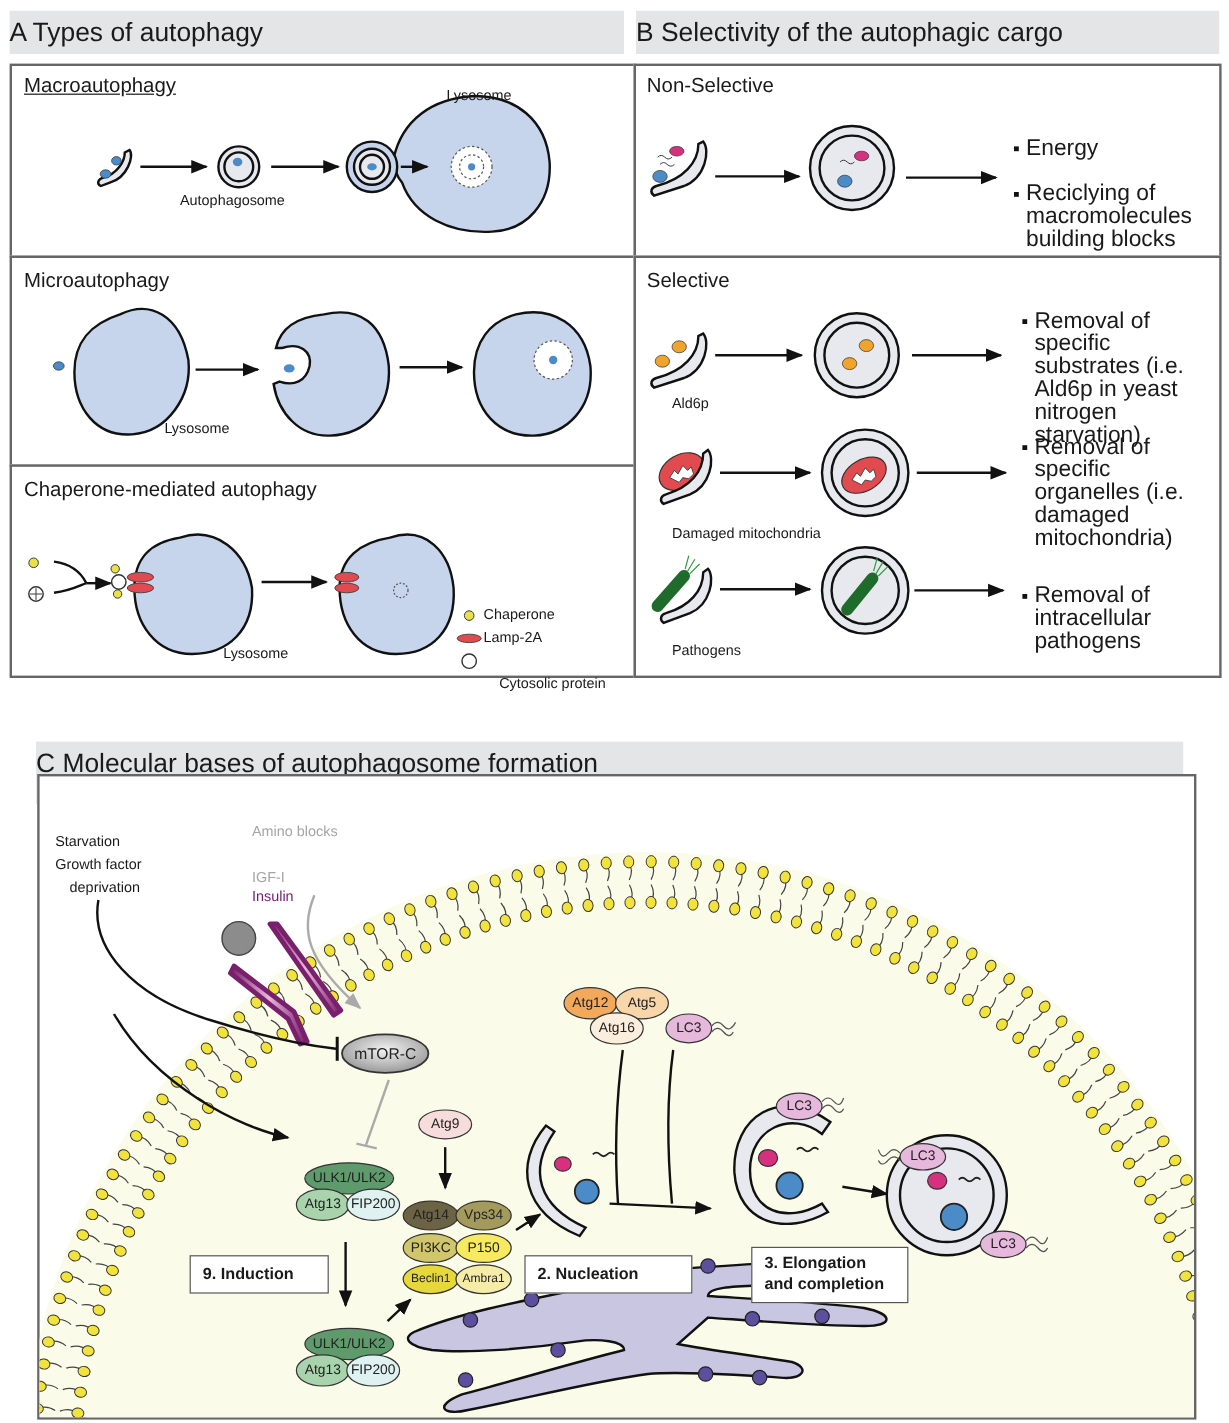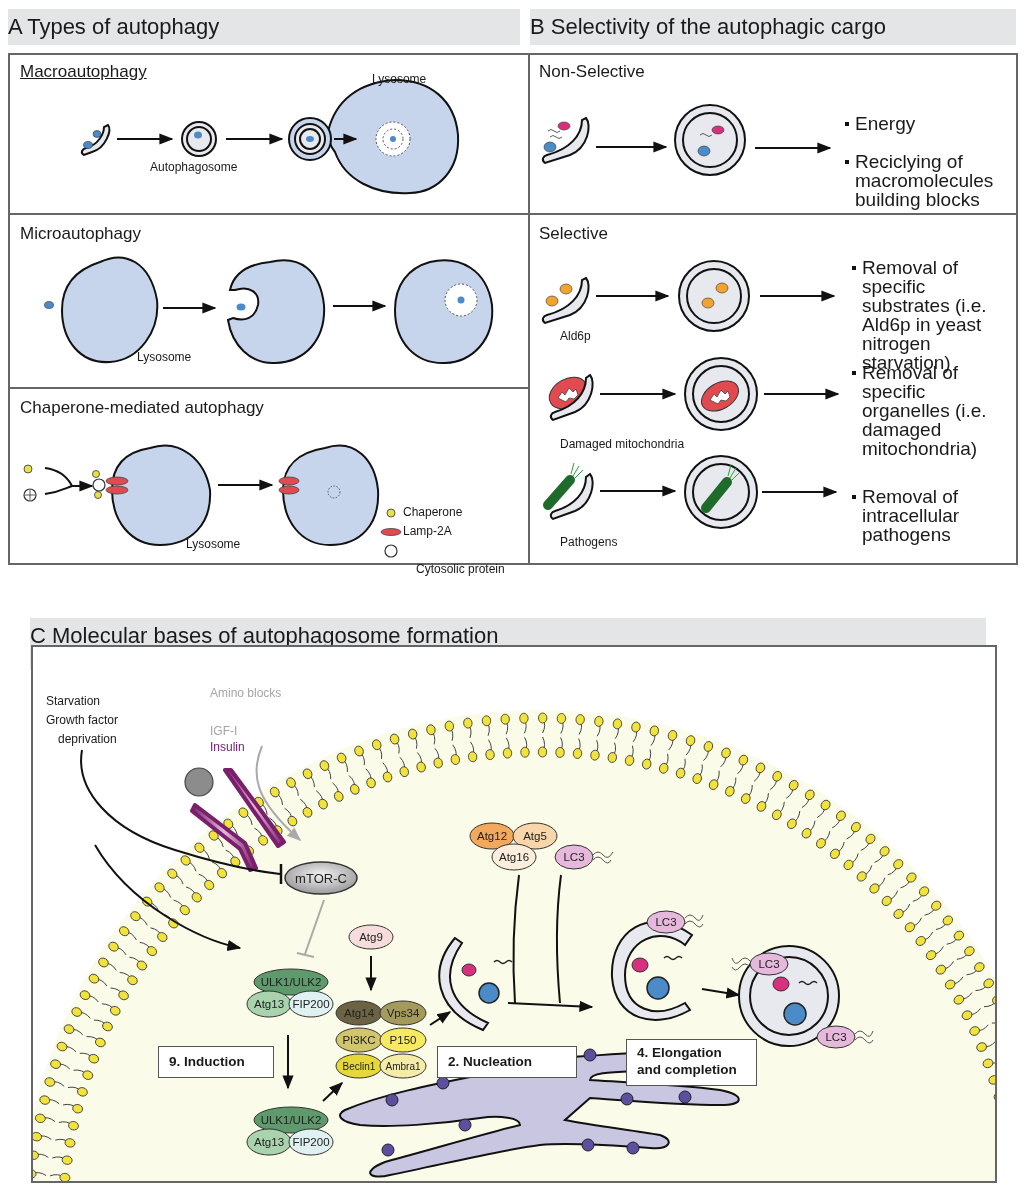--- a/index.html
+++ b/index.html
@@ -678,13 +678,13 @@
 
 <div class="lbl" style="left:46px;top:694px;">Starvation</div>
 <div class="lbl" style="left:46px;top:713px;">Growth factor</div>
 <div class="lbl" style="left:46px;top:732px;margin-left:12px;">deprivation</div>
 <div class="lbl" style="left:210px;top:686px;color:#a5a5a5;">Amino blocks</div>
 <div class="lbl" style="left:210px;top:740px;color:#701a75;">Insulin</div>
 <div class="lbl" style="left:210px;top:724px;color:#a5a5a5;">IGF-I</div>
 
 <div class="step" style="left:158px;top:1046px;width:116px;height:32px;line-height:22px;">9. Induction</div>
 <div class="step" style="left:437px;top:1046px;width:140px;height:32px;line-height:22px;">2. Nucleation</div>
-<div class="step" style="left:626px;top:1039px;width:131px;height:47px;">4. Elongation and completion</div>
+<div class="step" style="left:626px;top:1039px;width:131px;height:47px;">3. Elongation and completion</div>
 
 </body></html>

